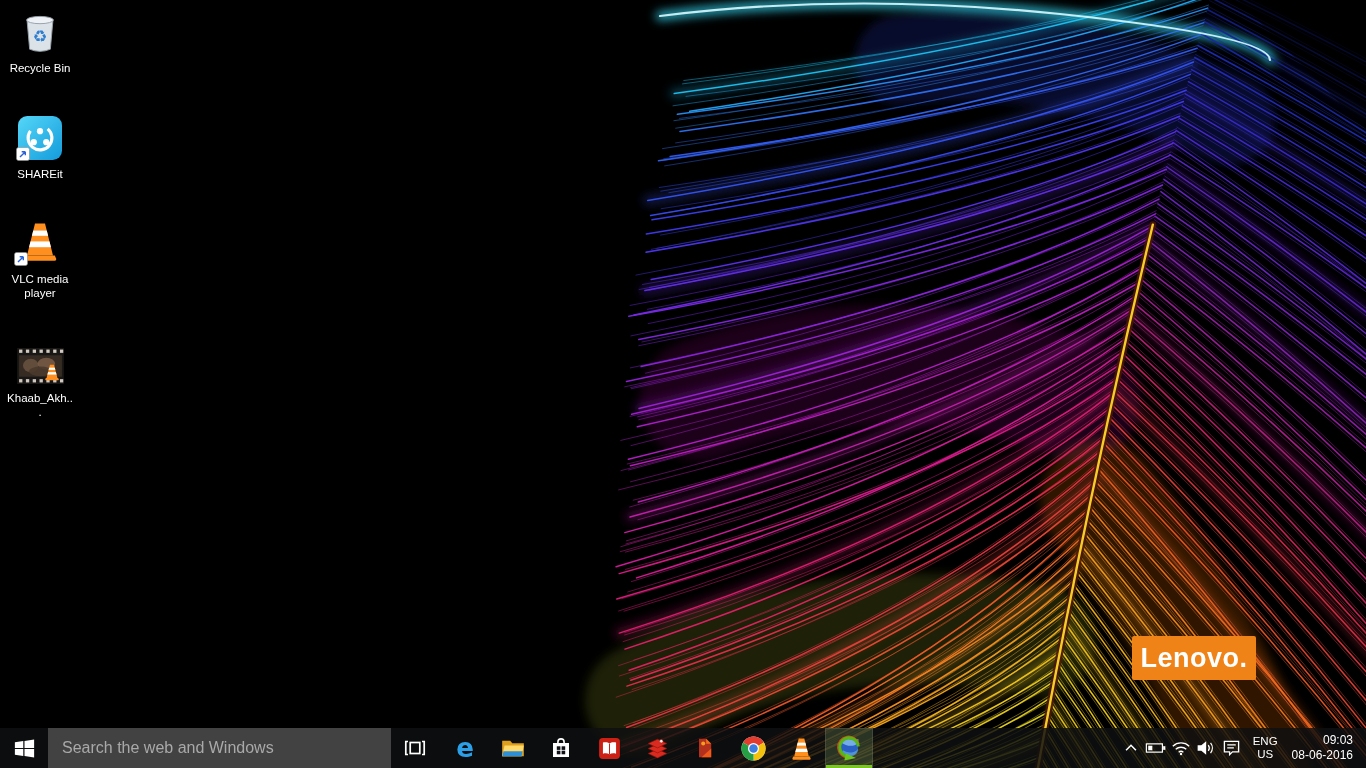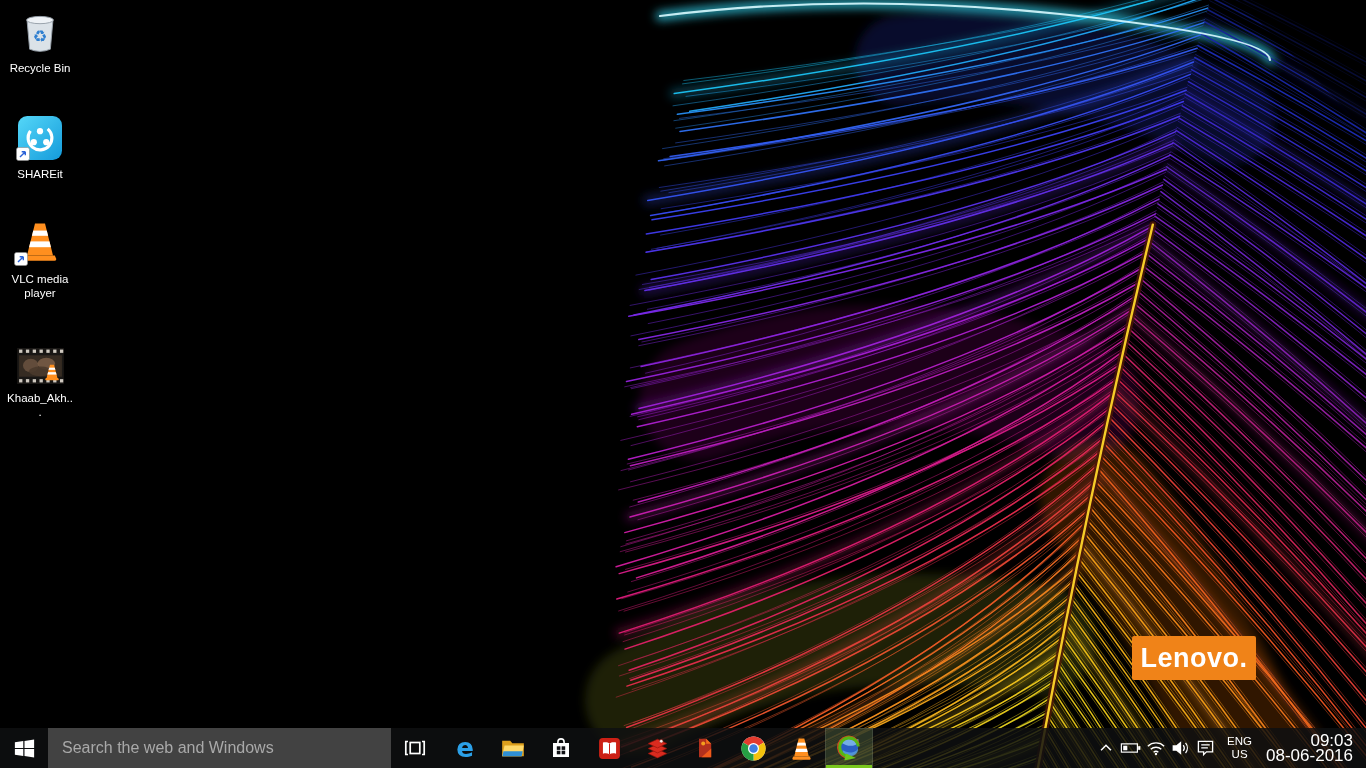--- a/index.html
+++ b/index.html
@@ -29,21 +29,21 @@
   #searchbox input::placeholder{color:#a9a9a9;}
   #taskbar-apps{display:flex;align-items:stretch;margin-left:2px;}
   .app-btn{width:48px;display:flex;align-items:center;justify-content:center;background:none;border:none;
     padding:0;position:relative;cursor:pointer;}
   .app-btn.active{background:rgba(150,190,120,.22);box-shadow:inset 0 0 0 1px rgba(255,255,255,.10);}
   .app-btn.active::after{content:"";position:absolute;left:1px;right:1px;bottom:0;height:3px;background:#79c71e;}
   #tray{margin-left:auto;display:flex;align-items:center;padding-right:4px;}
   .tray-ico{width:25px;height:28px;display:flex;align-items:center;justify-content:center;background:none;
     border:none;padding:0;cursor:pointer;}
   #lang{color:#fff;font-size:11.5px;line-height:13px;text-align:center;padding:0 9px;cursor:pointer;}
-  #clock{color:#fff;font-size:17px;line-height:15px;text-align:right;padding:0 9px 0 5px;cursor:pointer;}
+  #clock{color:#fff;font-size:12px;line-height:15px;text-align:right;padding:0 9px 0 5px;cursor:pointer;}
 </style>
 </head>
 <body>
 
 <div id="stage">
   <svg id="wallpaper" viewBox="0 0 1366 768" preserveAspectRatio="none">
       <defs>
         <filter id="fblur" x="-40%" y="-40%" width="180%" height="180%">
           <feGaussianBlur stdDeviation="5"></feGaussianBlur>
         </filter>

